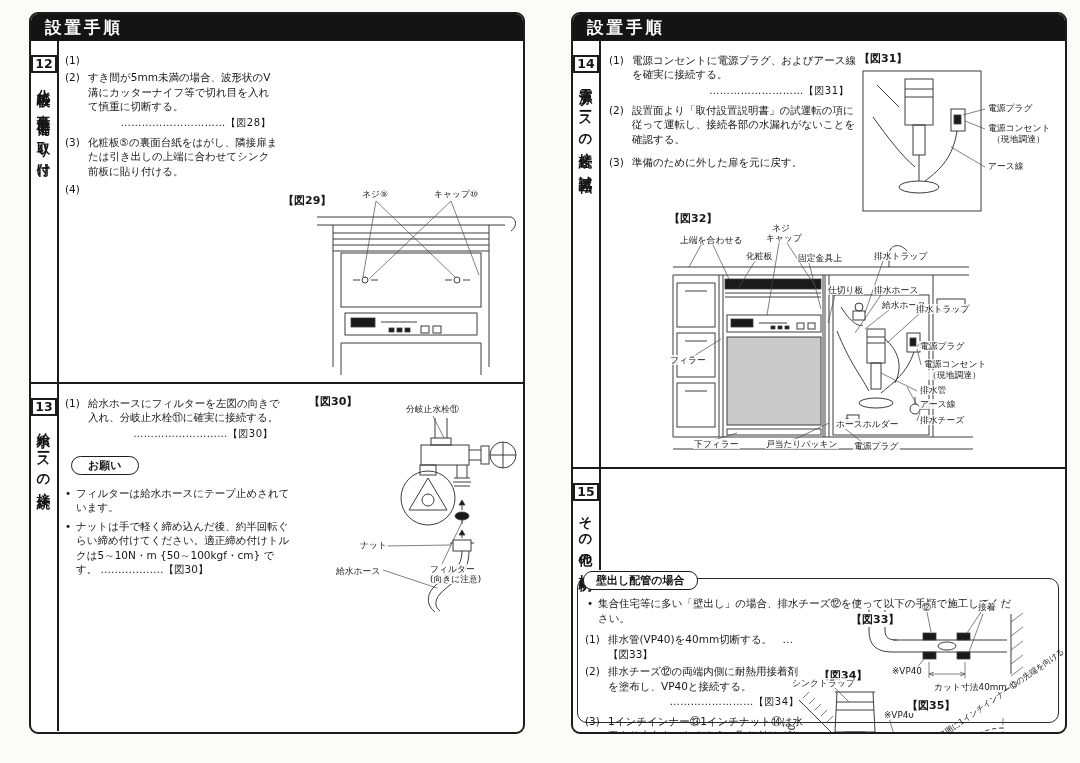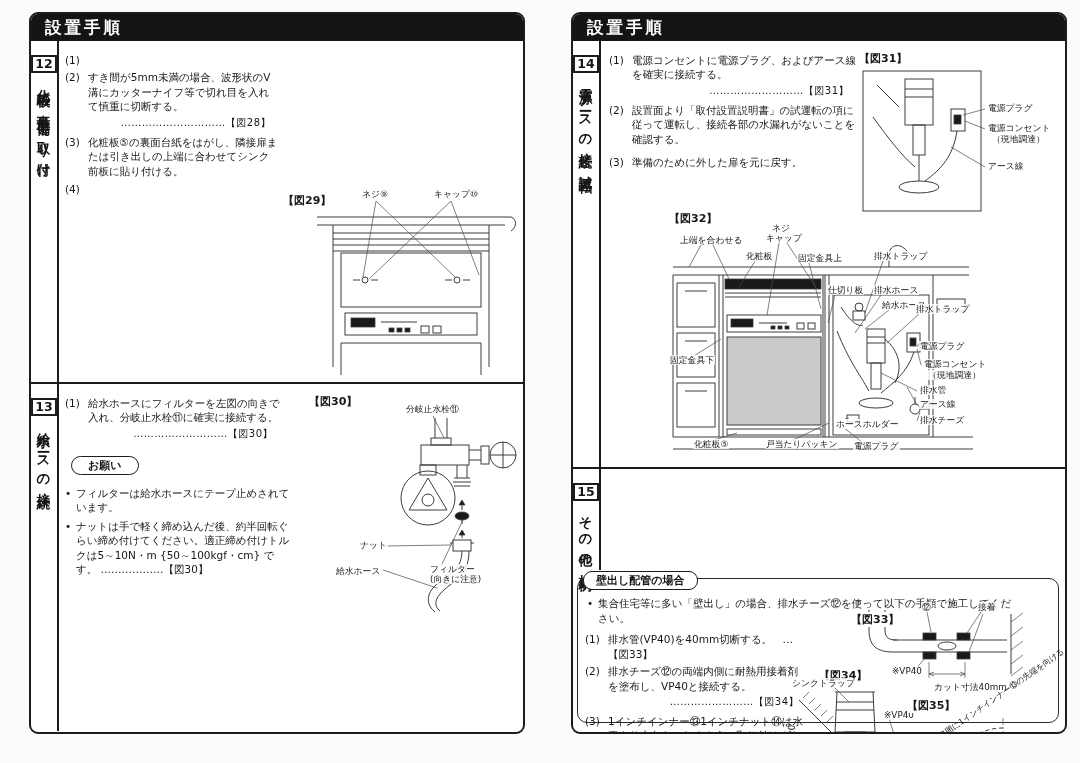--- a/index.html
+++ b/index.html
@@ -262,29 +262,29 @@
         <span class="lbl" style="left:12px;top:24px;">上端を合わせる</span>
         <span class="lbl" style="left:104px;top:12px;">ネジ</span>
         <span class="lbl" style="left:98px;top:22px;">キャップ</span>
         <span class="lbl" style="left:78px;top:40px;">化粧板</span>
         <span class="lbl" style="left:130px;top:42px;">固定金具上</span>
         <span class="lbl" style="left:160px;top:74px;">仕切り板</span>
         <span class="lbl" style="left:206px;top:40px;">排水トラップ</span>
         <span class="lbl" style="left:206px;top:74px;">排水ホース</span>
         <span class="lbl" style="left:214px;top:89px;">給水ホース</span>
         <span class="lbl" style="left:248px;top:93px;">排水トラップ</span>
-        <span class="lbl" style="left:2px;top:144px;">固定金具下</span>
+        <span class="lbl" style="left:2px;top:144px;">フィラー</span>
         <span class="lbl" style="left:252px;top:130px;">電源プラグ</span>
         <span class="lbl" style="left:256px;top:148px;">電源コンセント</span>
         <span class="lbl" style="left:260px;top:159px;">（現地調達）</span>
         <span class="lbl" style="left:252px;top:174px;">排水管</span>
         <span class="lbl" style="left:252px;top:188px;">アース線</span>
         <span class="lbl" style="left:252px;top:204px;">排水チーズ</span>
         <span class="lbl" style="left:168px;top:208px;">ホースホルダー</span>
-        <span class="lbl" style="left:26px;top:228px;">化粧板⑤</span>
+        <span class="lbl" style="left:26px;top:228px;">下フィラー</span>
         <span class="lbl" style="left:98px;top:228px;">戸当たりパッキン</span>
         <span class="lbl" style="left:186px;top:230px;">電源プラグ</span>
       </div>
     </div>
   </div>
 
   <div class="row second" style="top:453px;height:264px;flex-direction:column;">
     <div class="side">
       <div class="num">15</div>
       <div class="vtitle">その他の接続例</div>

